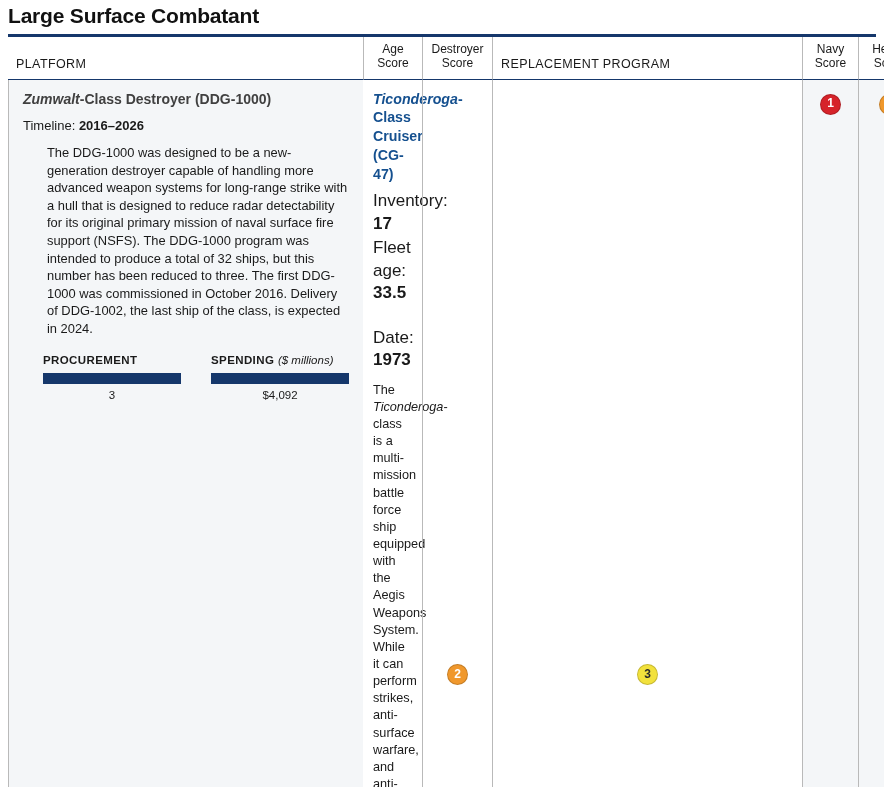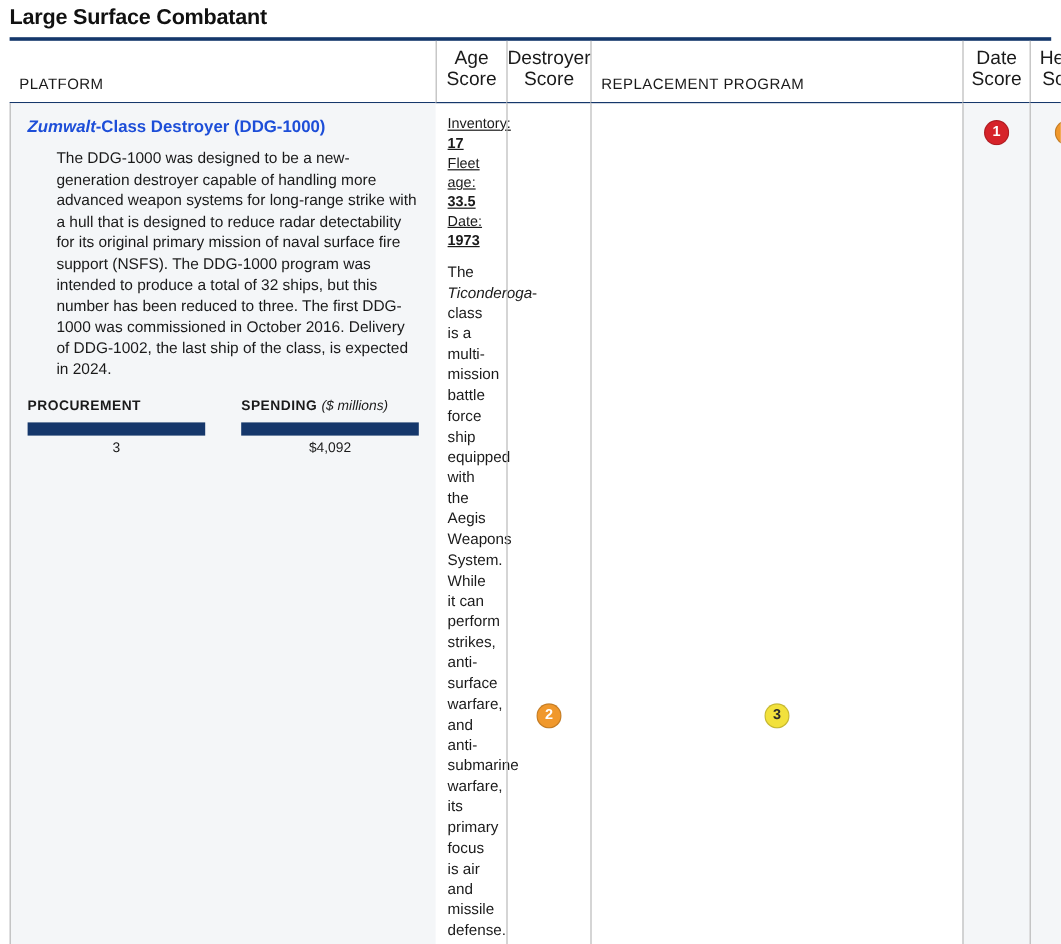--- a/index.html
+++ b/index.html
@@ -12,21 +12,21 @@
     color: #1a1a1a;
     overflow: hidden;
   }
   .page {
     width: 884px;
     height: 787px;
     position: relative;
   }
   
   .title {
-    font-size: 18px;
+    font-size: 21px;
     font-weight: bold;
     color: #111;
     padding: 4px 8px 6px 8px;
     letter-spacing: -0.2px;
   }
   .title-rule {
     border-bottom: 3px solid #15376b;
     margin: 0 8px 0 8px;
   }
   
@@ -42,21 +42,21 @@
     font-size: 12.5px;
     letter-spacing: 0.4px;
     color: #1a1a1a;
     display: flex;
     align-items: flex-end;
   }
   .hdr.center {
     justify-content: center;
     text-align: center;
     line-height: 1.15;
-    font-size: 16px;
+    font-size: 12px;
     letter-spacing: 0;
   }
   .hdr.sep-left { border-left: 1px solid #b9b9b9; }
 
   .cell {
     padding: 10px 10px 14px 10px;
     border-top: 1px solid #c9c9c9;
     font-size: 12.8px;
     line-height: 1.32;
   }
@@ -79,23 +79,22 @@
 
   
   .plat-name {
     color: #15508f;
     font-size: 14.2px;
     font-weight: bold;
     margin-bottom: 7px;
   }
   .plat-name i { font-style: italic; }
   .meta {
-    font-size: 12px;
+    font-size: 17px;
     margin-bottom: 2px;
-    text-decoration: underline;
   }
   .meta b { font-weight: bold; }
   .meta .gap { display: inline-block; width: 14px; }
   .desc {
     margin-top: 10px;
     font-size: 12.7px;
     line-height: 1.35;
   }
   .desc i { font-style: italic; }
 
@@ -110,34 +109,35 @@
     align-items: center;
     justify-content: center;
     border: 1px solid rgba(0,0,0,0.18);
   }
   .badge.red    { background: #d6232a; }
   .badge.orange { background: #f0982c; }
   .badge.yellow { background: #f2e13c; color: #2a2a2a; }
 
   
   .repl-name {
-    color: #1d4ed8;
+    color: #404040;
     font-size: 14px;
     font-weight: bold;
     margin-bottom: 9px;
   }
   .repl-name i { font-style: italic; }
   .timeline { font-size: 13px; margin-bottom: 10px; }
   .timeline b { font-weight: bold; }
   .repl-desc { font-size: 12.9px; line-height: 1.36; margin-left: 24px; }
 
   .bars {
     display: flex;
     margin-top: 16px;
     gap: 30px;
+    margin-left: 20px;
   }
   .barblock { flex: 1; }
   .barlabel {
     font-size: 11.5px;
     font-weight: bold;
     letter-spacing: 0.4px;
     margin-bottom: 5px;
   }
   .barlabel i { font-weight: normal; font-style: italic; letter-spacing: 0; text-align: right; }
   .bartrack {
@@ -175,32 +175,35 @@
     </div>
     <div class="hdr center sep-left">
       <div>
         <div>Destroyer</div>
         <div>Score</div>
       </div>
     </div>
     <div class="hdr sep-left">REPLACEMENT PROGRAM</div>
     <div class="hdr center sep-left">
       <div>
-        <div>Date</div>
+        <div>Navy</div>
         <div>Score</div>
       </div>
     </div>
     <div class="hdr center sep-left">
       <div>
         <div>Health</div>
         <div>Score</div>
       </div>
     </div>
 
     <div class="cell first">
+      <div class="plat-name">
+        <i>Ticonderoga</i><span>-Class Cruiser (CG-47)</span>
+      </div>
       <div class="meta">
         <span>Inventory:</span>
         <b>17</b>
       </div>
       <div class="meta">
         <span>Fleet age:</span>
         <b>33.5</b><span class="gap"></span><span>Date:</span>
         <b>1973</b>
       </div>
       <div class="desc">
@@ -211,20 +214,24 @@
     <div class="cell score first">
       <div class="badge orange">2</div>
     </div>
     <div class="cell score first">
       <div class="badge yellow">3</div>
     </div>
 
     <div class="cell repl" style="grid-row: 2 / span 2; border-top:none;">
       <div class="repl-name">
         <i>Zumwalt</i><span>-Class Destroyer (DDG-1000)</span>
+      </div>
+      <div class="timeline">
+        <span>Timeline:</span>
+        <b>2016–2026</b>
       </div>
       <div class="repl-desc">The DDG-1000 was designed to be a new-generation destroyer capable of handling more advanced weapon systems for long-range strike with a hull that is designed to reduce radar detectability for its original primary mission of naval surface fire support (NSFS). The DDG-1000 program was intended to produce a total of 32 ships, but this number has been reduced to three. The first DDG-1000 was commissioned in October 2016. Delivery of DDG-1002, the last ship of the class, is expected in 2024.</div>
 
       <div class="bars">
         <div class="barblock">
           <div class="barlabel">PROCUREMENT</div>
           <div class="bartrack">
             <div class="barfill" style="width:100%;"></div>
           </div>
           <div class="barvals">

